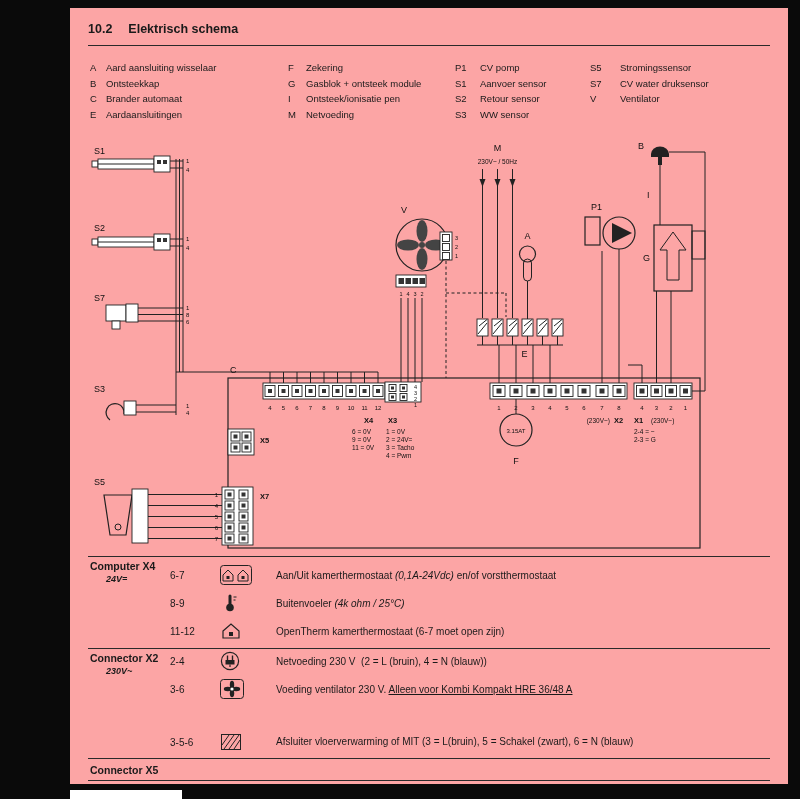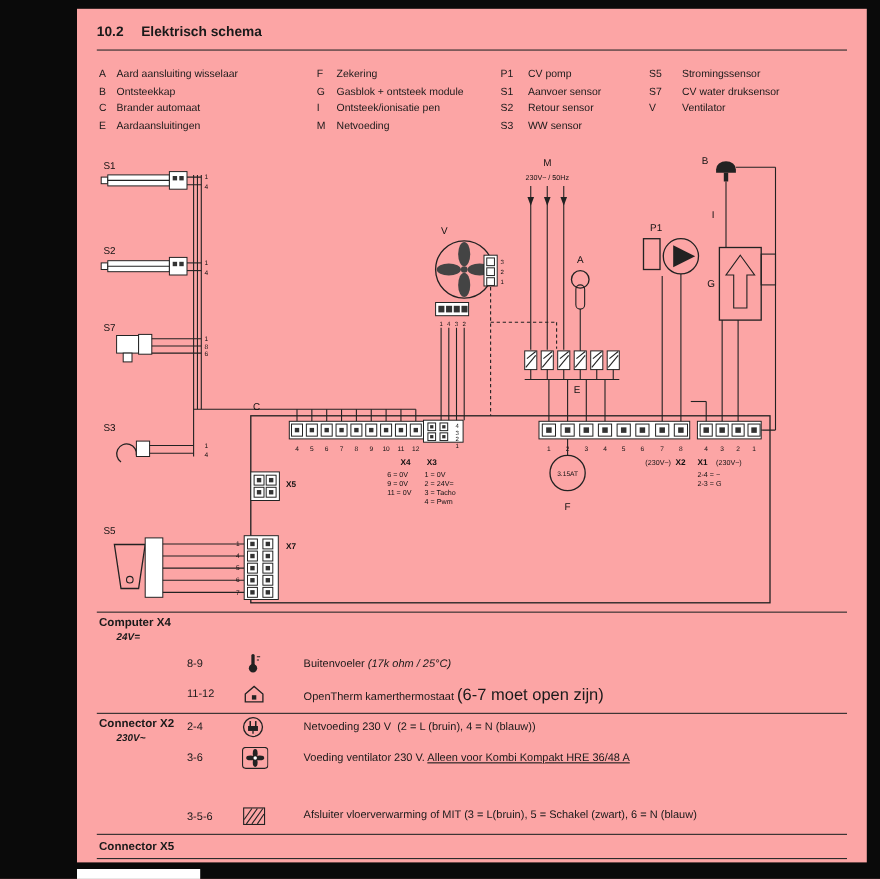--- a/index.html
+++ b/index.html
@@ -37,21 +37,21 @@
   .blk  { fill:#222; stroke:none; }
 
   .ct-rule { position:absolute; left:18px; width:682px; height:1px; background:#2a2a2a; }
   .ct-head { position:absolute; left:20px; font-size:10.5px; font-weight:bold; }
   .ct-volt { position:absolute; left:36px; font-style:italic; font-size:9px;font-weight:bold; }
   .ct-row  { position:absolute; left:100px; right:14px; height:24px; display:flex; align-items:center; }
   .ct-pins { width:50px; font-size:10px; flex:none; }
   .ct-icon { width:56px; flex:none; display:flex; align-items:center; }
   .ct-text { font-size:10px; }
   .ct-text .nt { font-size:10px; }
-  .ct-text .sm { font-size:15px; }
+  .ct-text .sm { font-size:10px; }
   .ul { text-decoration:underline;text-align:center; }
   .col2l { display:flex; flex-direction:row; line-height:12px; }
 </style>
 </head>
 <body>
 
 <div class="page">
 
   <div class="hdr">
     <span>10.2</span>
@@ -487,33 +487,48 @@
       <line class="ln" x1="572" y1="250" x2="572" y2="232"></line>
       <line class="ln" x1="572" y1="232" x2="558" y2="232"></line>
     </g>
   </svg>
 
   <div class="ct-rule" style="top:548px"></div>
 
   <div class="ct-head" style="top:552px">Computer X4</div>
   <div class="ct-volt" style="top:566px">24V=</div>
 
+  <div class="ct-row" style="top:555px">
+    <span class="ct-pins">6-7</span>
+    <span class="ct-icon">
+      <svg width="32" height="20" viewBox="0 0 32 20">
+          <rect x="0.5" y="0.5" width="31" height="19" rx="3" fill="none" stroke="#222"></rect>
+          <path d="M3 10 L8 5 L13 10 V16 H3 Z" fill="none" stroke="#222"></path>
+          <path d="M18 10 L23 5 L28 10 V16 H18 Z" fill="none" stroke="#222"></path>
+          <rect x="6.5" y="11" width="3" height="3" fill="#222"></rect>
+          <rect x="21.5" y="11" width="3" height="3" fill="#222"></rect>
+        </svg>
+    </span>
+    <span class="ct-text">
+      <span>Aan/Uit kamerthermostaat</span> <i class="nt">(0,1A-24Vdc)</i> <span>en/of vorstthermostaat</span>
+    </span>
+  </div>
 
   <div class="ct-row" style="top:583px">
     <span class="ct-pins">8-9</span>
     <span class="ct-icon">
       <svg width="20" height="20" viewBox="0 0 20 20">
           <line x1="10" y1="3" x2="10" y2="12" stroke="#222" stroke-width="3" stroke-linecap="round"></line>
           <circle cx="10" cy="14.5" r="3.8" fill="#222"></circle>
           <line x1="13.5" y1="4" x2="16.5" y2="4" stroke="#222"></line>
           <line x1="13.5" y1="7" x2="15.5" y2="7" stroke="#222"></line>
         </svg>
     </span>
     <span class="ct-text">
-      <span>Buitenvoeler</span> <i class="nt">(17k ohm / 25°C)</i>
+      <span>Buitenvoeler</span> <i class="nt">(4k ohm / 25°C)</i>
     </span>
   </div>
 
   <div class="ct-row" style="top:611px">
     <span class="ct-pins">11-12</span>
     <span class="ct-icon">
       <svg width="22" height="20" viewBox="0 0 22 20">
           <path d="M3 10 L11 3 L19 10 V17 H3 Z" fill="none" stroke="#222" stroke-width="1.2"></path>
           <rect x="9" y="11" width="4" height="4" fill="#222"></rect>
         </svg>

